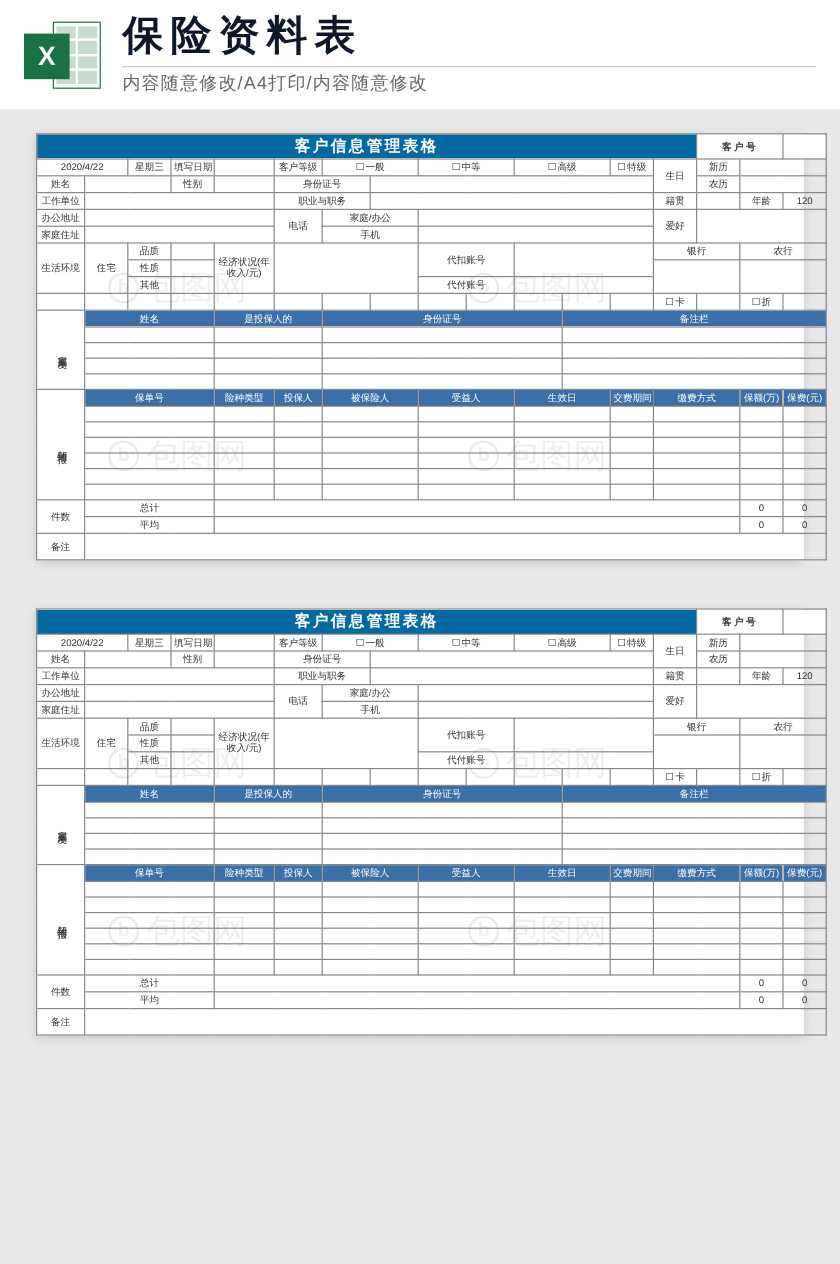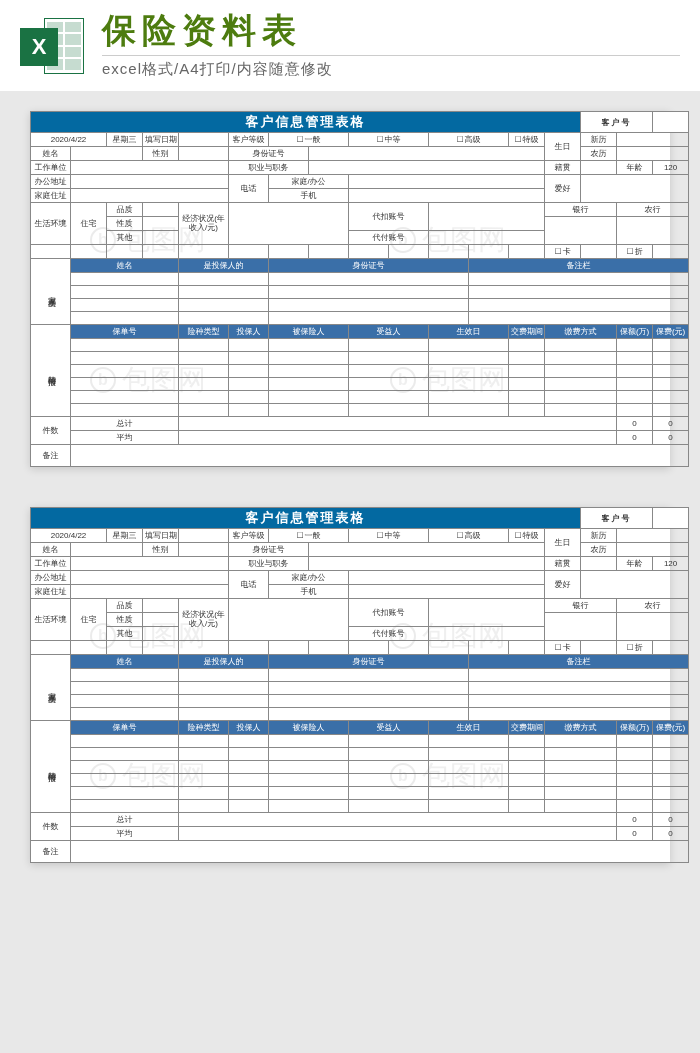--- a/index.html
+++ b/index.html
@@ -53,21 +53,21 @@
     font-weight: bold;
     font-size: 22px;
     display: flex;
     align-items: center;
     justify-content: center;
   }
   .header-text { flex: 1; }
   .header-title {
     font-size: 34px;
     font-weight: bold;
-    color: #4d7c0f;
+    color: #0f172a;
     letter-spacing: 6px;
     line-height: 1.1;
   }
   .header-sub {
     font-size: 15px;
     color: #666;
     border-top: 1px solid #ccc;
     margin-top: 6px;
     padding-top: 4px;
     letter-spacing: 1px;
@@ -151,21 +151,21 @@
         <div></div>
         <div></div>
         <div></div>
         <div></div>
         <div></div>
       </div>
     <div class="x-badge">X</div>
   </div>
   <div class="header-text">
     <div class="header-title">保险资料表</div>
-    <div class="header-sub">excel格式/A4打印/内容随意修改</div>
+    <div class="header-sub">内容随意修改/A4打印/内容随意修改</div>
   </div>
 </div>
 
 <div class="stage">
 
   <div class="sheet">
     <div class="watermark" style="top:110px;left:60px">
         <span class="b">b</span>
         <span>包图网</span>
       </div>

